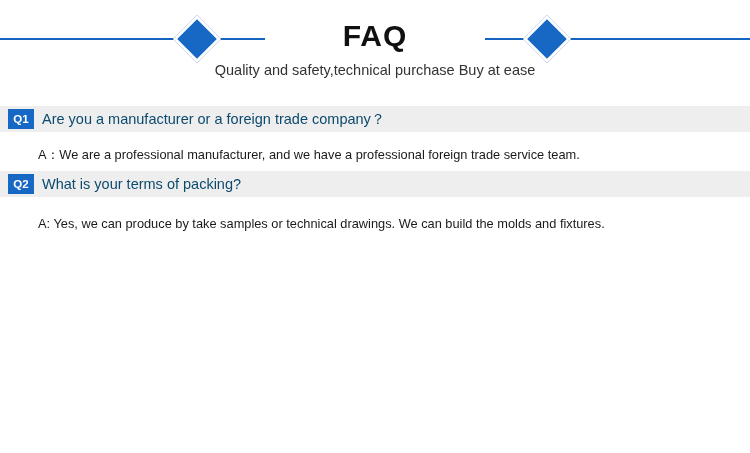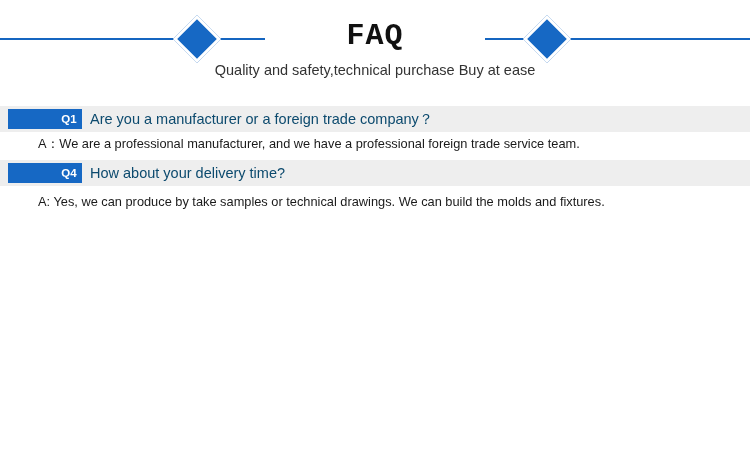--- a/index.html
+++ b/index.html
@@ -86,70 +86,69 @@
     flex: 0 0 auto;
     width: 26px;
     height: 20px;
     background: #1668c4;
     color: #ffffff;
     font-size: 11.5px;
     font-weight: bold;
     line-height: 20px;
     text-align: center;
     margin-right: 8px;
-    padding-left: 48px;
   }
   .q-text {
     font-size: 14.5px;
     color: #0c4a6e;
     white-space: nowrap;
     overflow: hidden;
   }
 
   .a-row {
-    padding: 3px 10px 4px 38px;
+    padding: 14px 10px 4px 38px;
     font-size: 12.8px;
     line-height: 17px;
     color: #1a1a1a;
   }
 </style>
 </head>
 <body>
 
 <div class="page">
 
   <div class="header">
     <div class="header-rule"></div>
     <div class="diamond left"></div>
     <div class="diamond right"></div>
     <div class="faq-title-wrap">
-      <div style="font-size:30px;font-weight:bold;color:#111111;letter-spacing:1px;line-height:40px;font-family:Liberation Mono, monospace;">FAQ</div>
+      <div style="font-size:30px;font-weight:bold;color:#111111;letter-spacing:1px;line-height:40px;">FAQ</div>
     </div>
     <div class="faq-subtitle">Quality and safety,technical purchase Buy at ease</div>
   </div>
 
   <div class="faq-list">
 
     <div class="faq-item">
       <div class="q-row">
         <div class="q-badge">Q1</div>
         <div class="q-text">Are you a manufacturer or a foreign trade company？</div>
       </div>
       <div class="a-row">A：We are a professional manufacturer, and we have a professional foreign trade service team.</div>
     </div>
 
     <div class="faq-item">
+      <div class="q-row">
+        <div class="q-badge">Q2</div>
+        <div class="q-text">What is your terms of packing?</div>
+      </div>
     </div>
 
 
     <div class="faq-item">
-      <div class="q-row">
-        <div class="q-badge">Q4</div>
-        <div class="q-text">How about your delivery time?</div>
-      </div>
     </div>
 
     <div class="faq-item">
       <div class="a-row">A: Yes, we can produce by take samples or technical drawings. We can build the molds and fixtures.</div>
     </div>
 
   </div>
 </div>
 
 </body></html>

